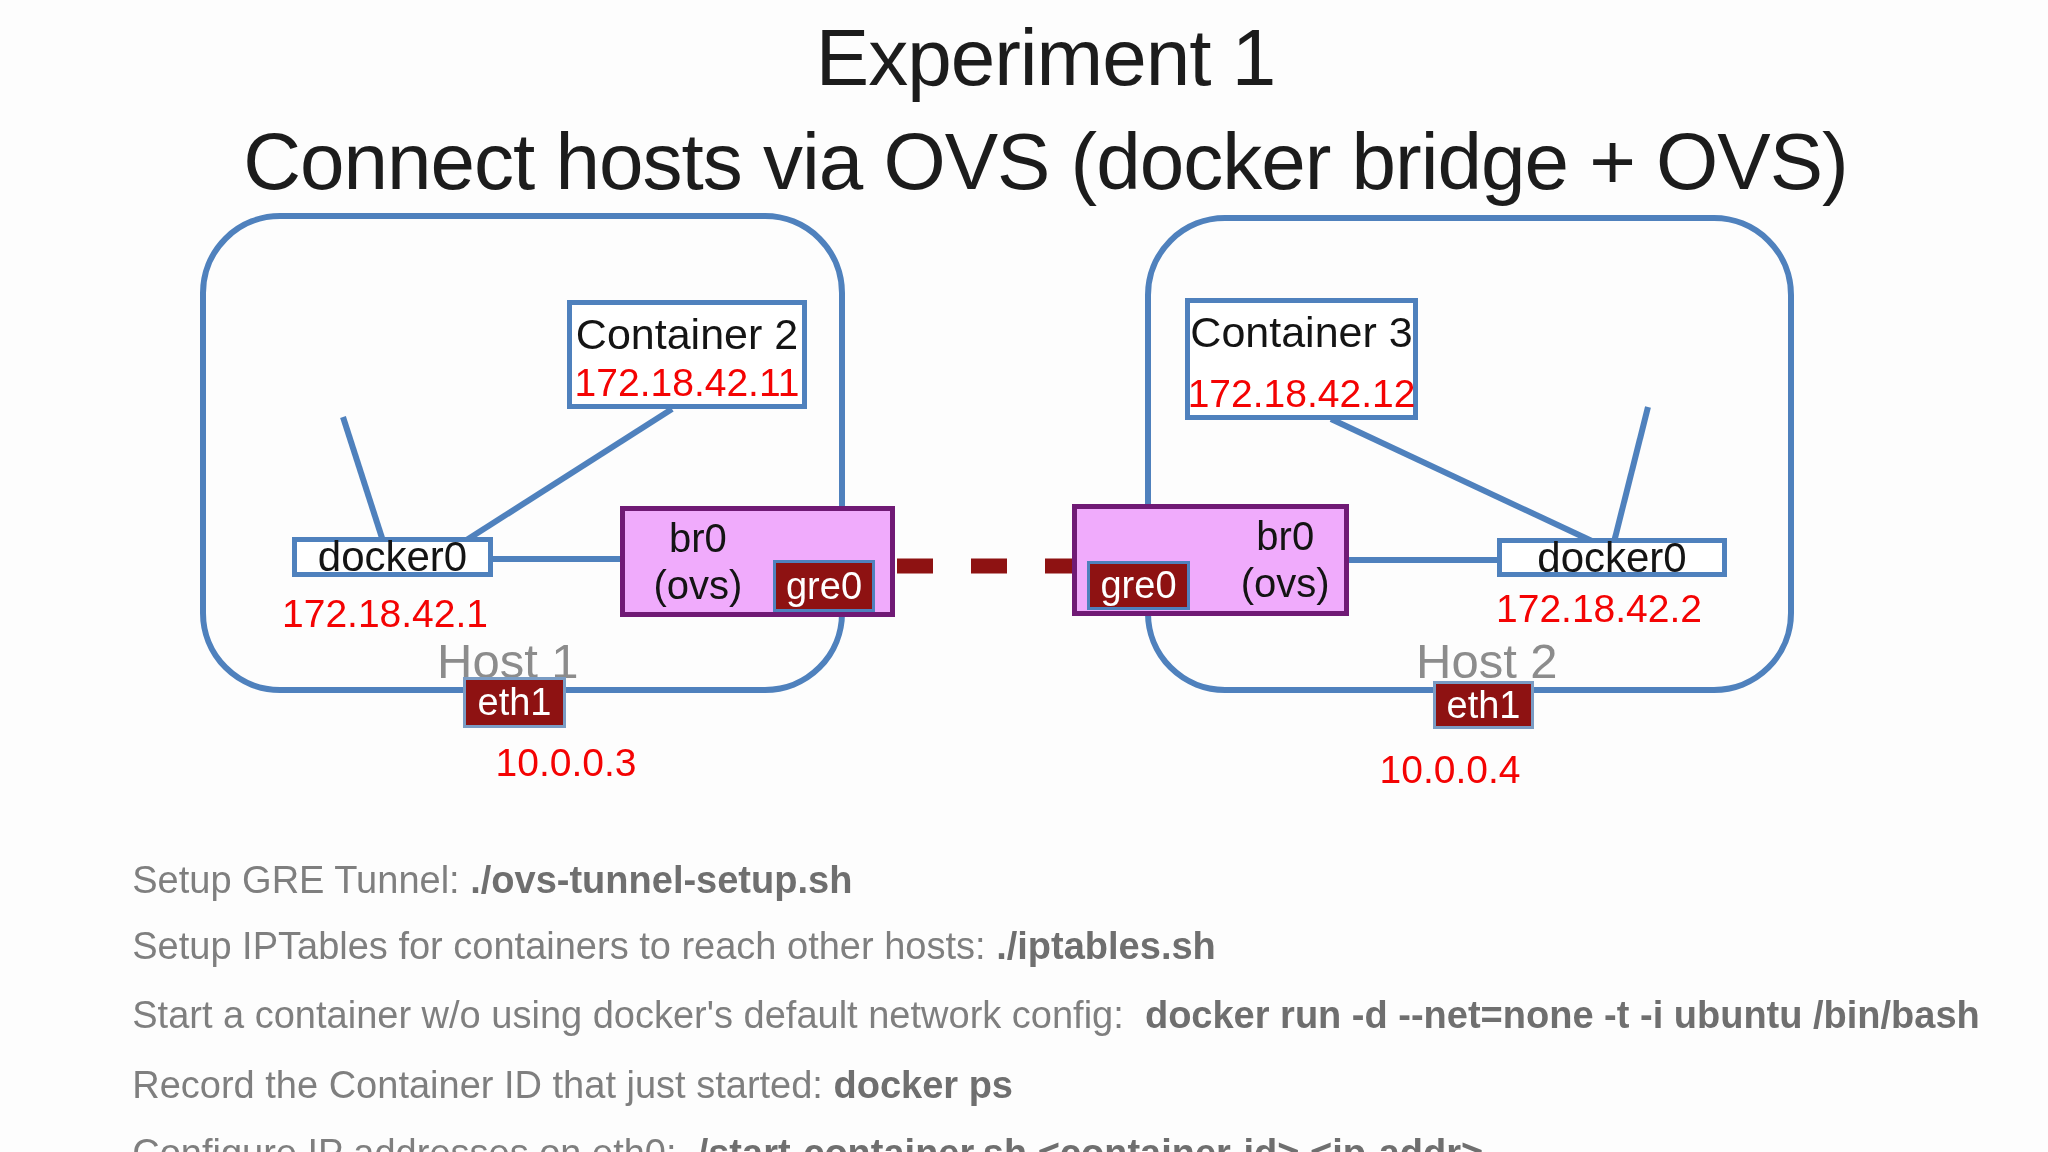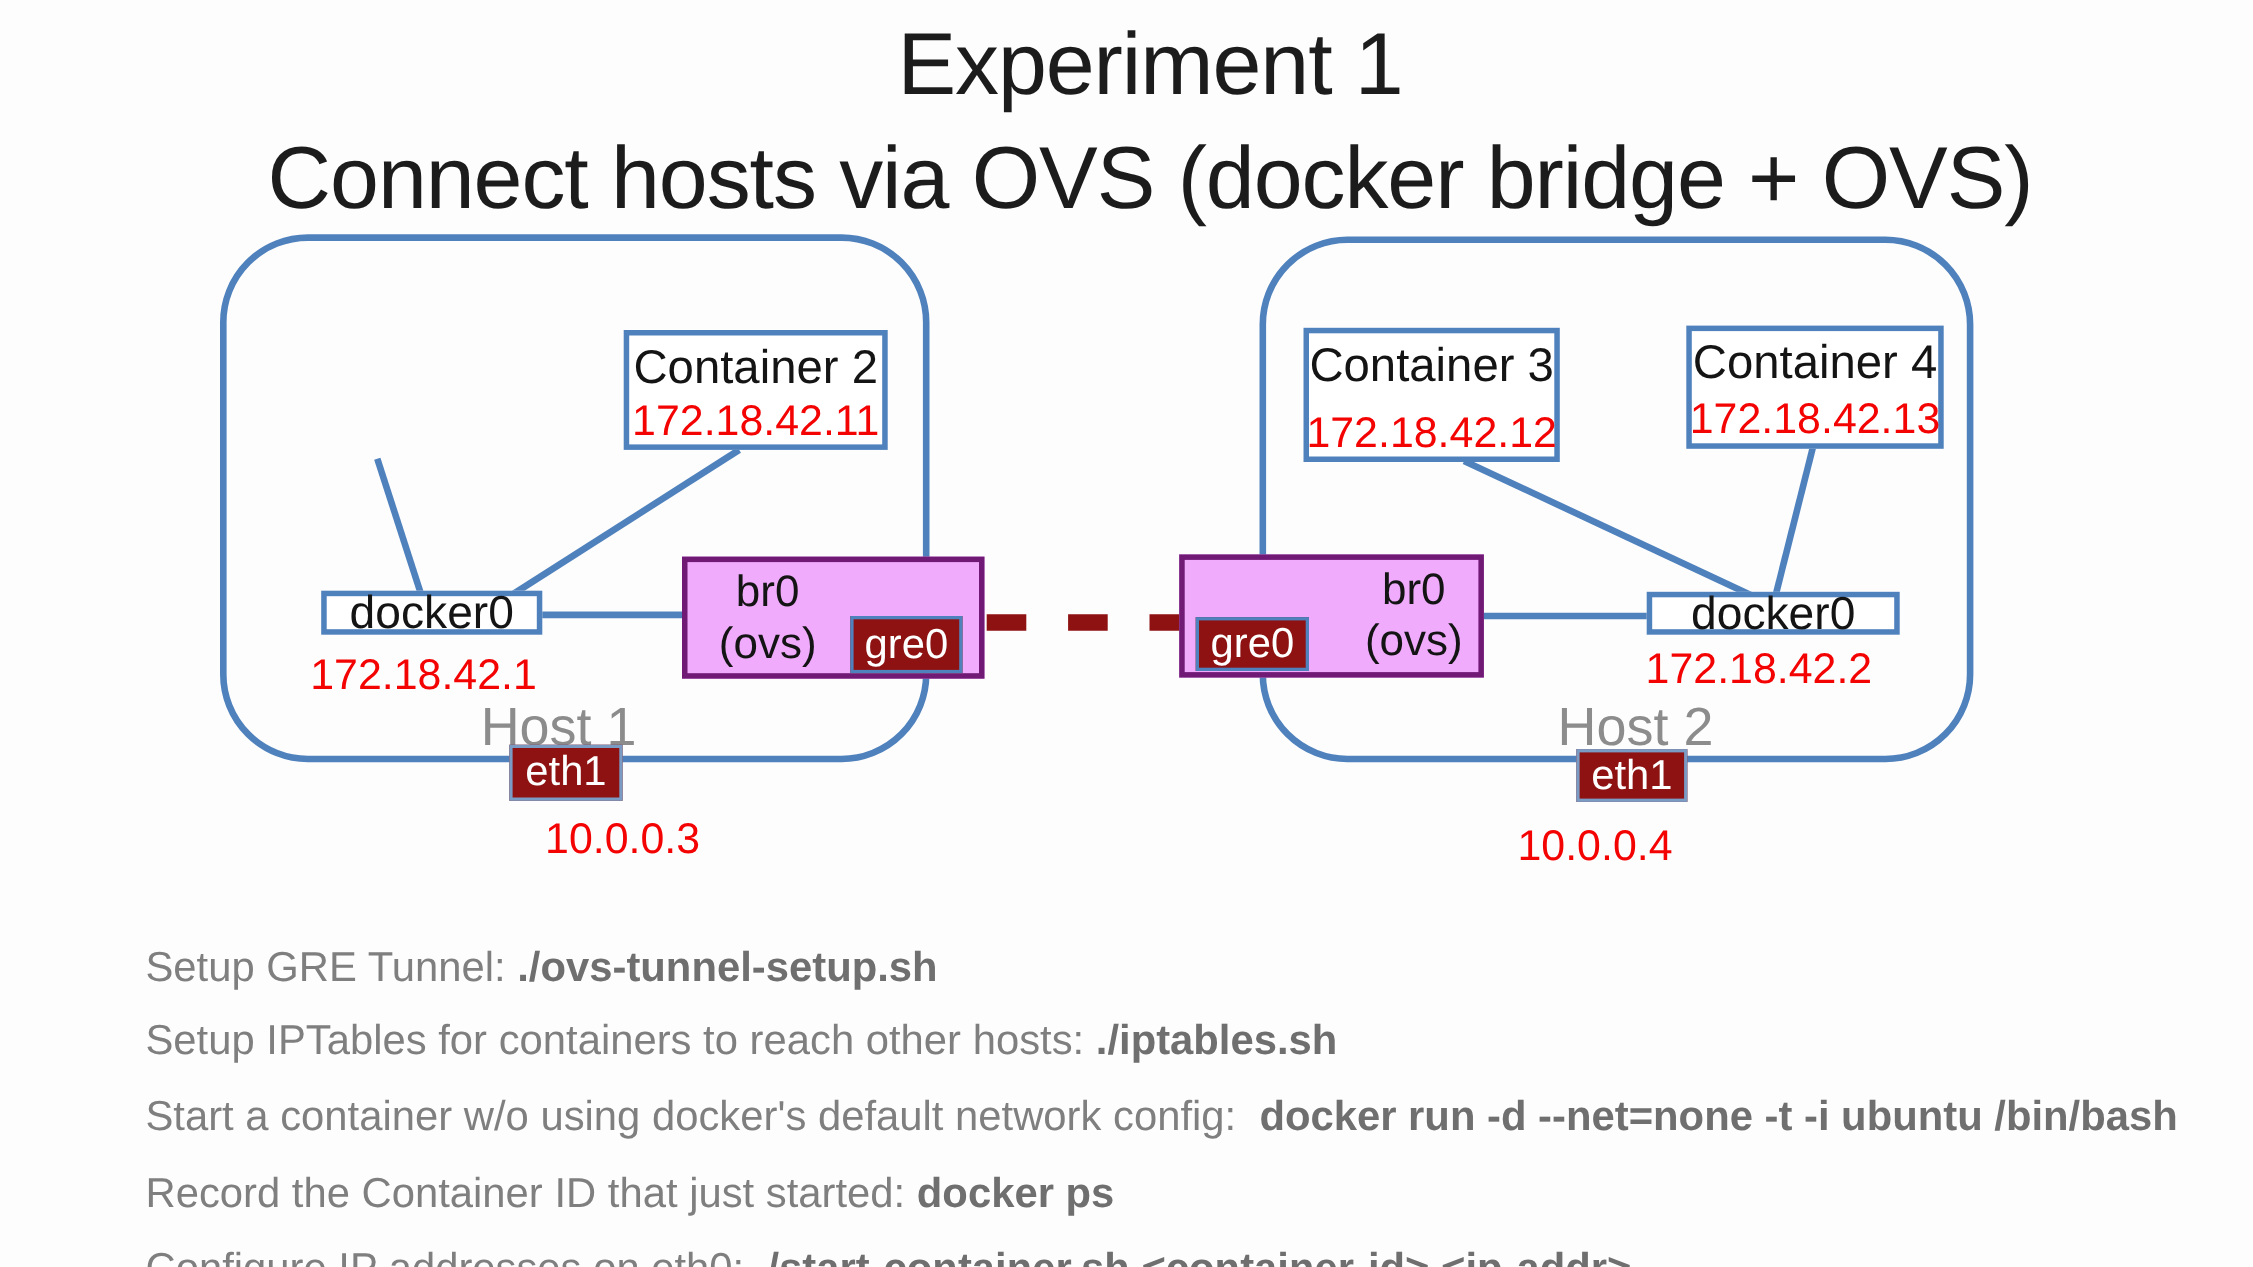--- a/index.html
+++ b/index.html
@@ -95,24 +95,20 @@
 
   <div class="cbox" id="c2">
     <span class="c-name">Container 2</span>
     <span class="c-ip">172.18.42.11</span>
   </div>
 
   <div class="cbox" id="c3">
     <span class="c-name">Container 3</span>
     <span class="c-ip">172.18.42.12</span>
   </div>
-  <div class="cbox" id="c4">
-    <span class="c-name">Container 4</span>
-    <span class="c-ip">172.18.42.13</span>
-  </div>
 
   <div class="dbox" id="d1">
     <span class="d-name">docker0</span>
   </div>
   <div class="iplabel" id="ip-d1">172.18.42.1</div>
 
   <div class="dbox" id="d2">
     <span class="d-name">docker0</span>
   </div>
   <div class="iplabel" id="ip-d2">172.18.42.2</div>

